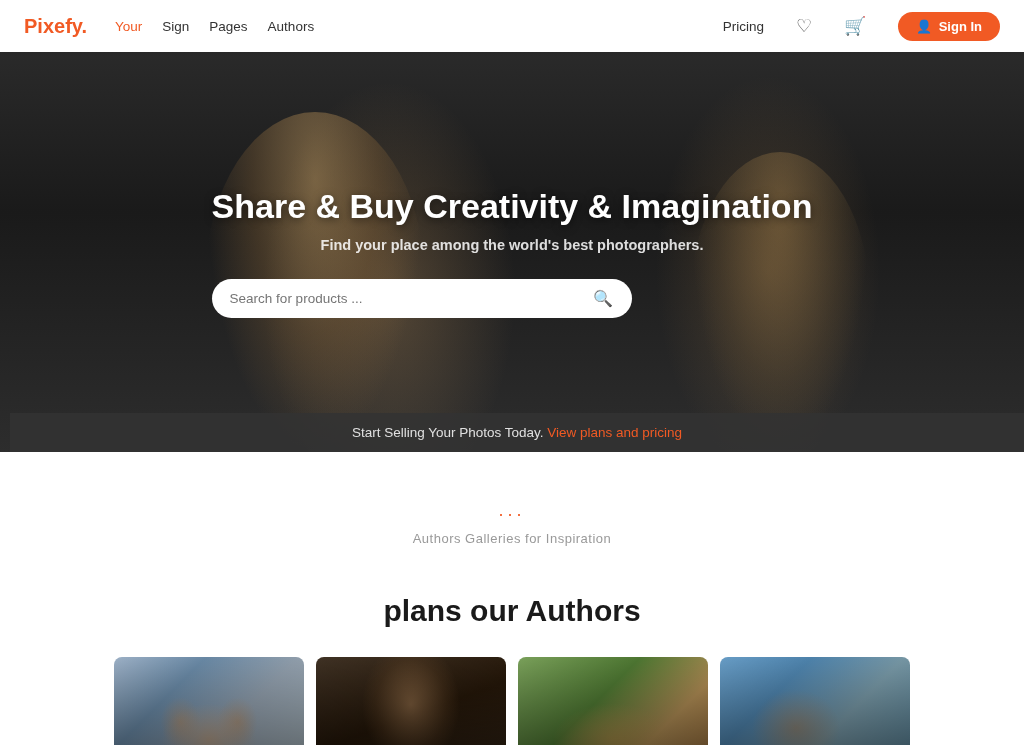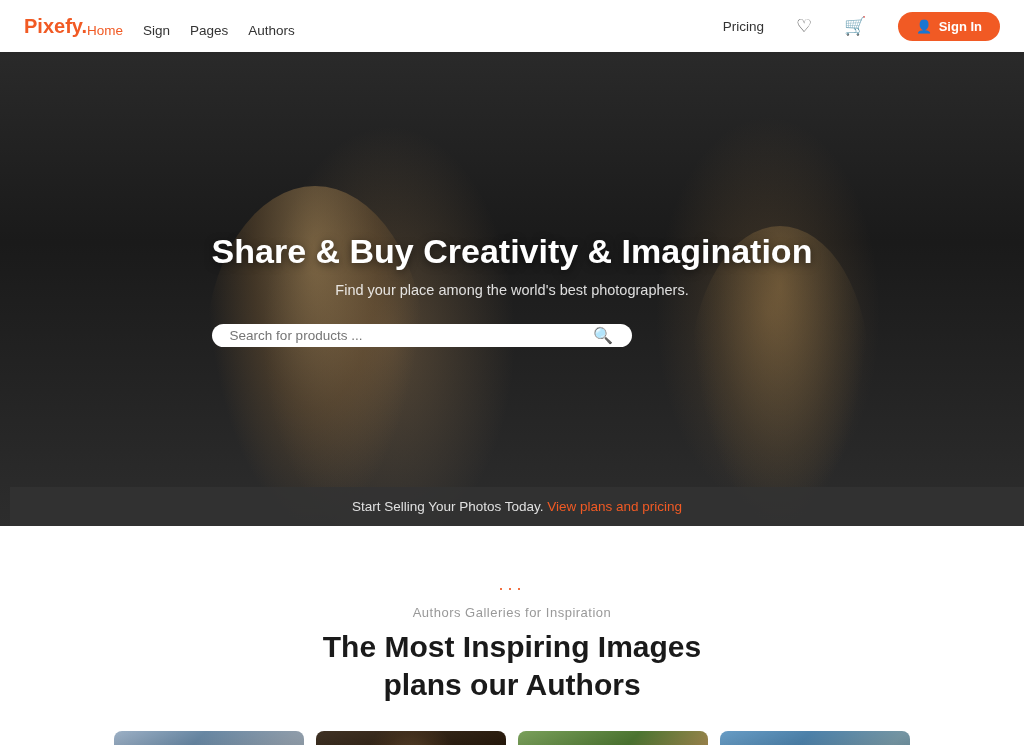--- a/index.html
+++ b/index.html
@@ -10,21 +10,21 @@
       display: flex;
       align-items: center;
       justify-content: space-between;
       padding: 0 24px;
       height: 52px;
       background: #fff;
       box-shadow: 0 1px 4px rgba(0,0,0,0.08);
       position: relative;
       z-index: 10;
     }
-    .navbar-left { display: flex; align-items: flex-end; }
+    .navbar-left { display: flex; align-items: center; gap: 28px; }
     .navbar-logo { font-size: 20px; font-weight: 700; color: #111; }
     .navbar-logo span { color: #f15a24; }
     .navbar-nav { display: flex; gap: 20px; }
     .navbar-nav a {
       text-decoration: none;
       font-size: 13.5px;
       color: #333;
       font-weight: 500;
     }
     .navbar-nav a.active { color: #f15a24; }
@@ -42,21 +42,21 @@
       cursor: pointer;
       display: flex;
       align-items: center;
       gap: 6px;
     }
 
     
     .hero {
       position: relative;
       width: 100%;
-      height: 474px;
+      height: 400px;
       background: linear-gradient(rgba(20,20,20,0.45), rgba(20,20,20,0.55)),
                   linear-gradient(135deg, #3a3a3a 0%, #1a1a1a 100%);
       overflow: hidden;
       display: flex;
       flex-direction: column;
       align-items: center;
       justify-content: center;
     }
     
     .hero-bg {
@@ -99,28 +99,28 @@
       font-size: 34px;
       font-weight: 700;
       margin-bottom: 10px;
       text-shadow: 0 2px 8px rgba(0,0,0,0.5);
       line-height: 1.2;
     }
     .hero-subtitle {
       font-size: 14.5px;
       color: rgba(255,255,255,0.85);
       margin-bottom: 26px;
-      font-weight: 400;
+      font-weight: 700;
     }
     .hero-search {
       display: flex;
       align-items: center;
       background: #fff;
       border-radius: 30px;
-      padding: 2px 18px;
+      padding: 10px 18px;
       width: 420px;
       max-width: 100%;
     }
     .hero-search input {
       border: none;
       outline: none;
       flex: 1;
       font-size: 13.5px;
       color: #666;
       background: transparent;
@@ -237,21 +237,21 @@
   </style>
 </head>
 <body>
 
 <nav class="navbar">
   <div class="navbar-left">
     <div class="navbar-logo">
       <span>Pixefy</span><span style="color:#f15a24;">.</span>
     </div>
     <nav class="navbar-nav">
-      <a href="#" class="active">Home</a>
+      <a href="#" class="active">Your</a>
       <a href="#">Sign</a>
       <a href="#">Pages</a>
       <a href="#">Authors</a>
     </nav>
   </div>
   <div class="navbar-right">
     <span class="navbar-pricing">Pricing</span>
     <span class="navbar-icon">♡</span>
     <span class="navbar-icon">🛒</span>
     <button class="btn-signin">
@@ -274,21 +274,21 @@
   <div class="hero-bottom">
     <span>Start Selling Your Photos Today.</span>
     <a href="#">View plans and pricing</a>
   </div>
 </section>
 
 <section class="galleries-section">
   <div class="galleries-dots">...</div>
   <p class="galleries-subtitle">Authors Galleries for Inspiration</p>
   <h2 class="galleries-title">
-    <span>The Most Inspiring Images</span><br>
+    <br>
     <span>plans our Authors</span>
   </h2>
 
   <div class="gallery-cards">
 
     <div class="gallery-card">
       <div class="gallery-card-bg card-family"></div>
       <div class="gallery-card-overlay"></div>
 
     </div>

